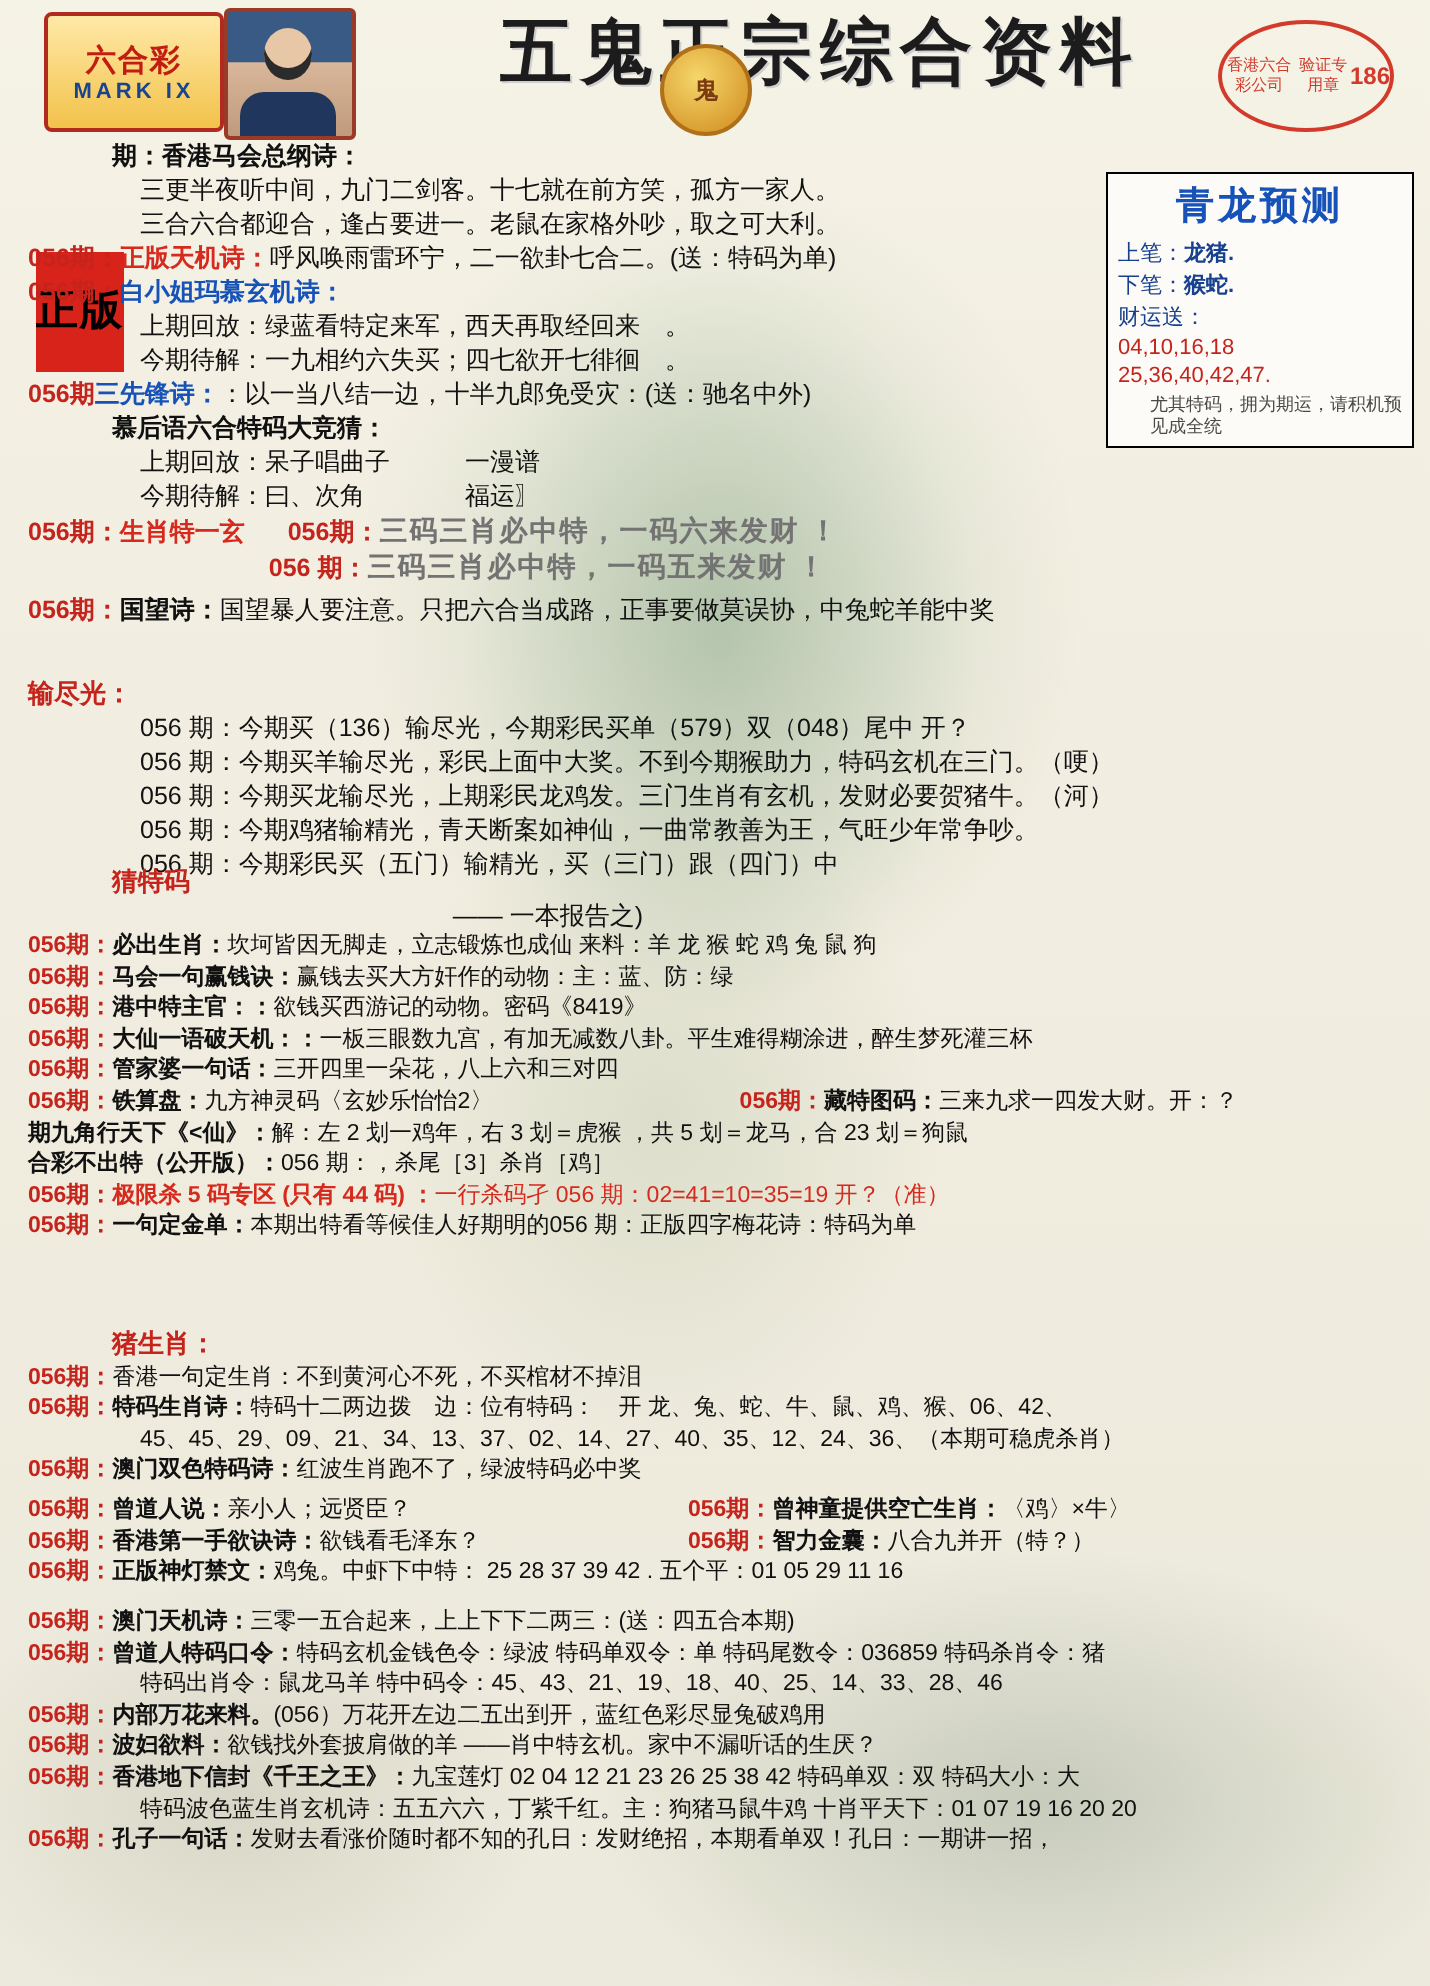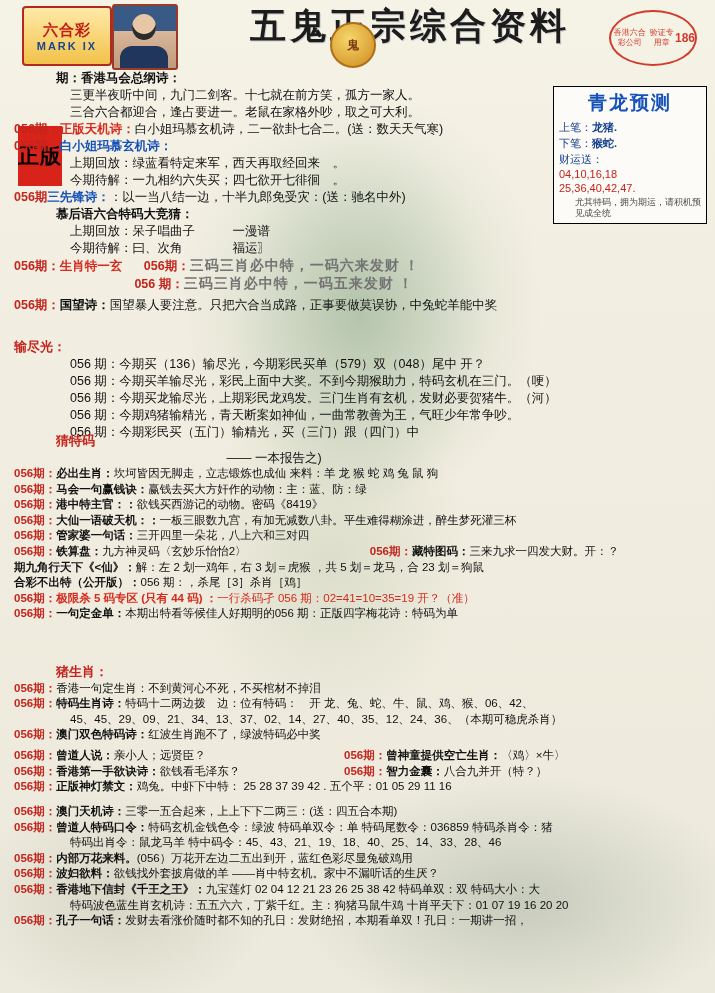--- a/index.html
+++ b/index.html
@@ -153,21 +153,21 @@
     <div class="nums">25,36,40,42,47.</div>
     <div class="note">尤其特码，拥为期运，请积机预见成全统</div>
   </div>
 
   <div class="body-text">
     <div class="line bold" style="padding-left:42px">期：香港马会总纲诗：</div>
     <div class="line indent">三更半夜听中间，九门二剑客。十七就在前方笑，孤方一家人。</div>
     <div class="line indent">三合六合都迎合，逢占要进一。老鼠在家格外吵，取之可大利。</div>
 
     <div class="line">
-      <span class="tag">056期：</span><span class="red bold">正版天机诗：</span><span>白小姐玛慕玄机诗，二一欲卦七合二。(送：数天天气寒)</span>
+      <span class="tag">056期：</span><span class="red bold">正版天机诗：</span><span>呼风唤雨雷环宁，二一欲卦七合二。(送：特码为单)</span>
     </div>
     <div class="line">
       <span class="tag">056期：</span><span class="blue bold">白小姐玛慕玄机诗：</span>
     </div>
     <div class="line indent">上期回放：绿蓝看特定来军，西天再取经回来　。</div>
     <div class="line indent">今期待解：一九相约六失买；四七欲开七徘徊　。</div>
 
     <div class="line">
       <span class="tag">056期</span><span class="blue bold">三先锋诗：</span><span>：以一当八结一边，十半九郎免受灾：(送：驰名中外)</span>
     </div>

